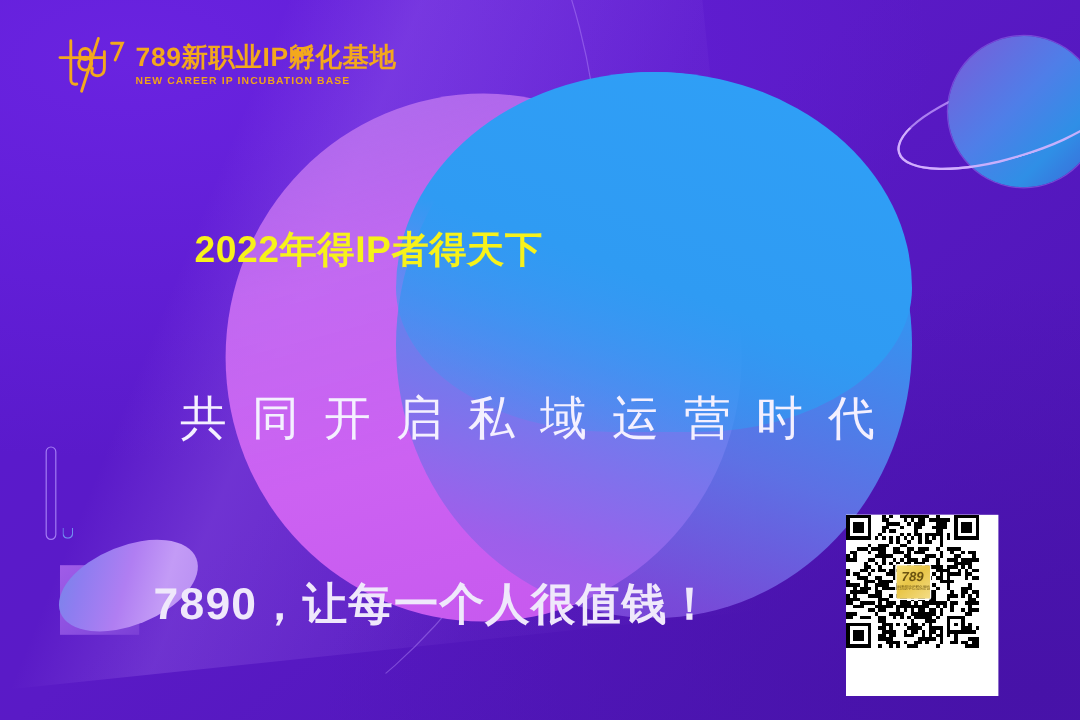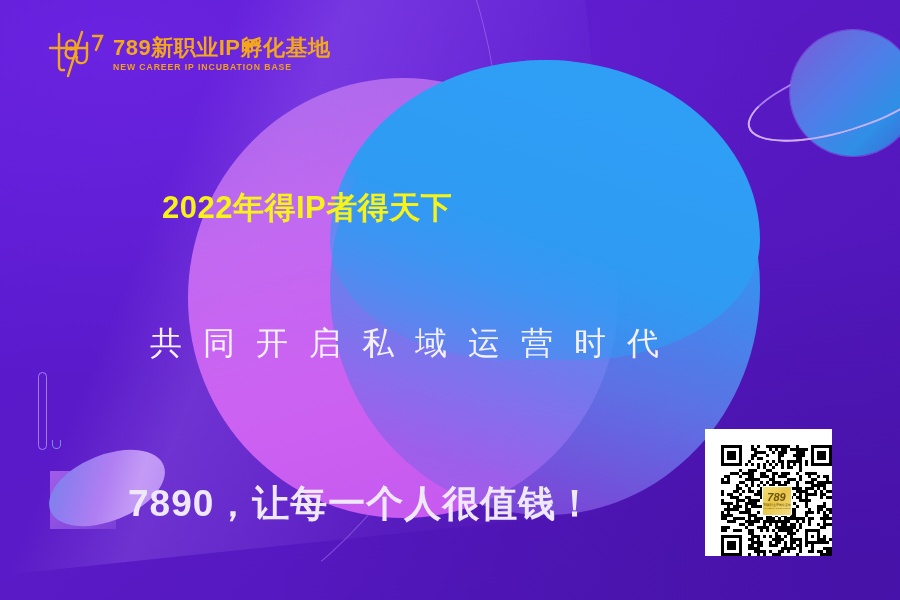--- a/index.html
+++ b/index.html
@@ -147,34 +147,34 @@
     margin-top:27px;
   }
   .headline{
     position:absolute; left:160px; top:216px;
     font-size:86px; font-weight:700; color:#ffffff;
     letter-spacing:18px; white-space:nowrap; line-height:1;
     text-shadow:0 2px 10px rgba(60,10,130,.20);
   }
   .subhead{
     position:absolute; left:150px; top:322px;
-    font-size:32px; font-weight:400; color:#f4f0ff;
+    font-size:39px; font-weight:400; color:#f4f0ff;
     letter-spacing:21px; white-space:nowrap;
   }
   .tagline{
     position:absolute; left:128px; top:479px;
     font-size:37px; font-weight:700; color:#efe8fb;
     letter-spacing:1px; white-space:nowrap;
   }
 
   
   .qr-card{
     position:absolute; left:705px; top:429px;
-    width:127px; height:127px;
-    background:#ffffff; padding:16px;
+    width:127px; height:151px;
+    background:#ffffff; padding:0;
   }
   .qr-canvas{ position:relative; width:111px; height:111px; background:#fff; }
   .qr-canvas svg{ display:block; width:111px; height:111px; }
   .qr-logo{
     position:absolute; left:50%; top:50%; transform:translate(-50%,-50%);
     width:30px; height:30px; border-radius:2px;
     background:linear-gradient(140deg,#f7e07a 0%, #e8c547 45%, #f4dd86 100%);
     border:1.5px solid #fff;
     display:flex; flex-direction:column; align-items:center; justify-content:center;
     overflow:hidden;

